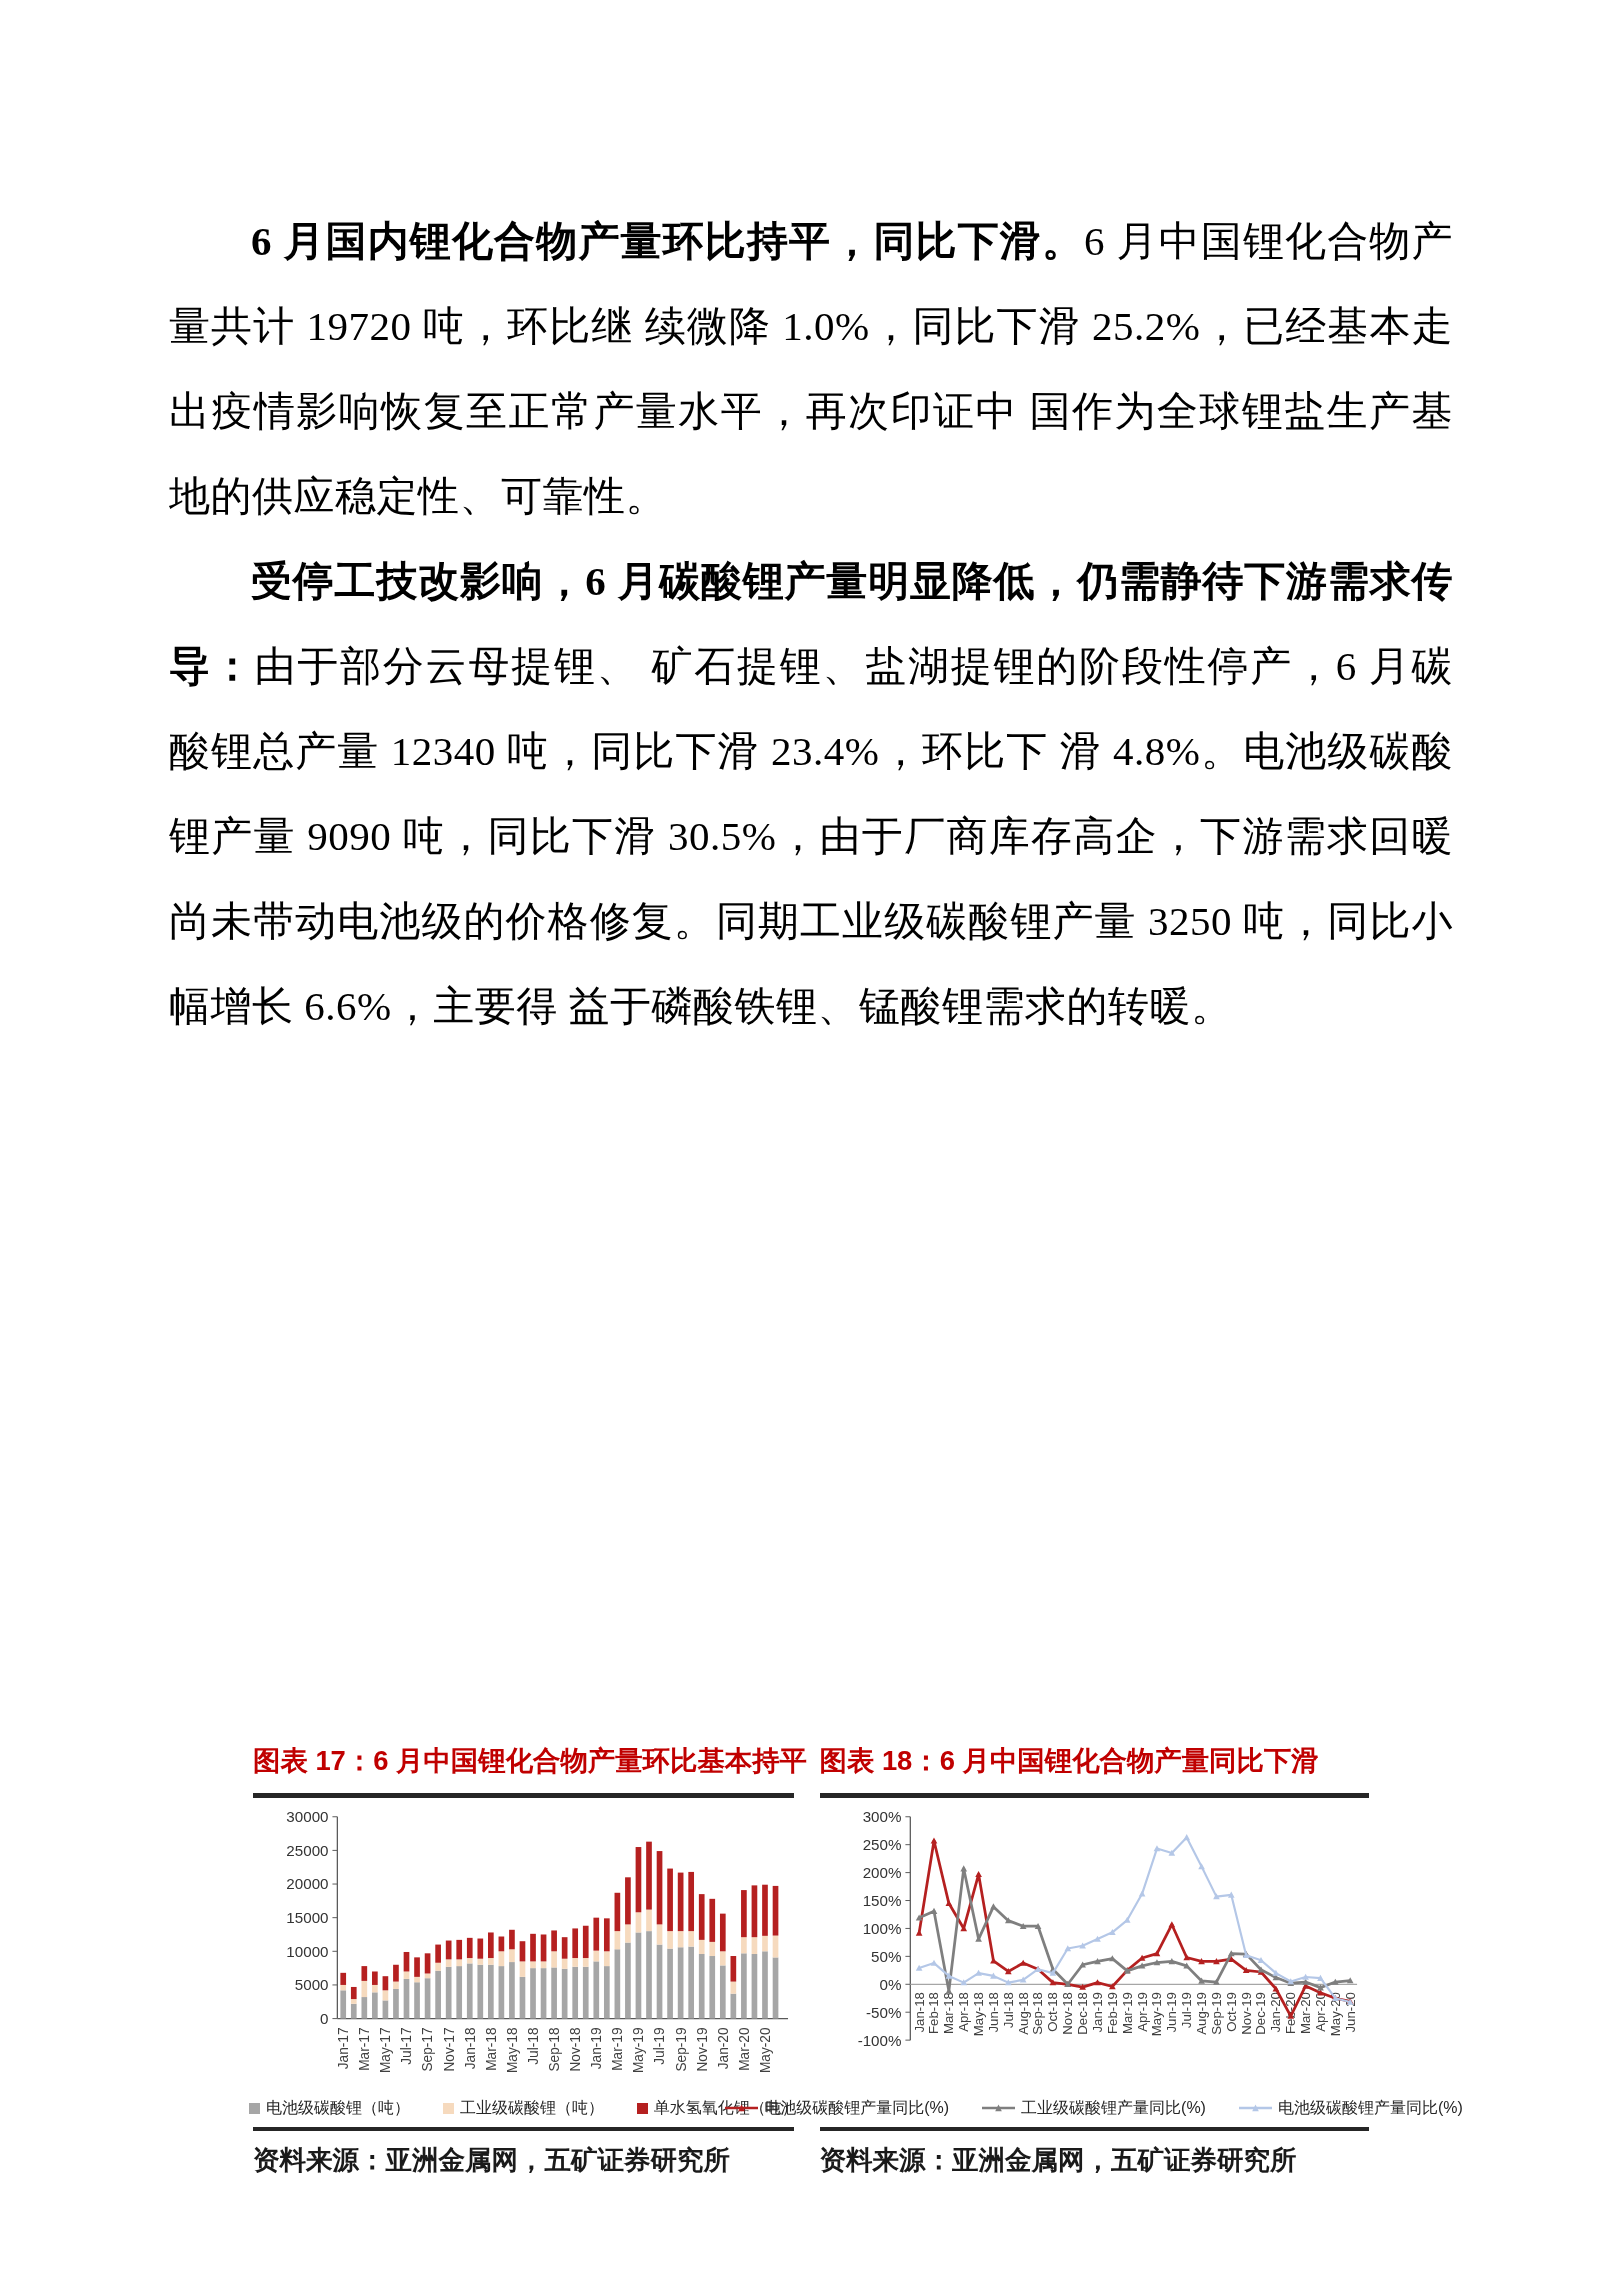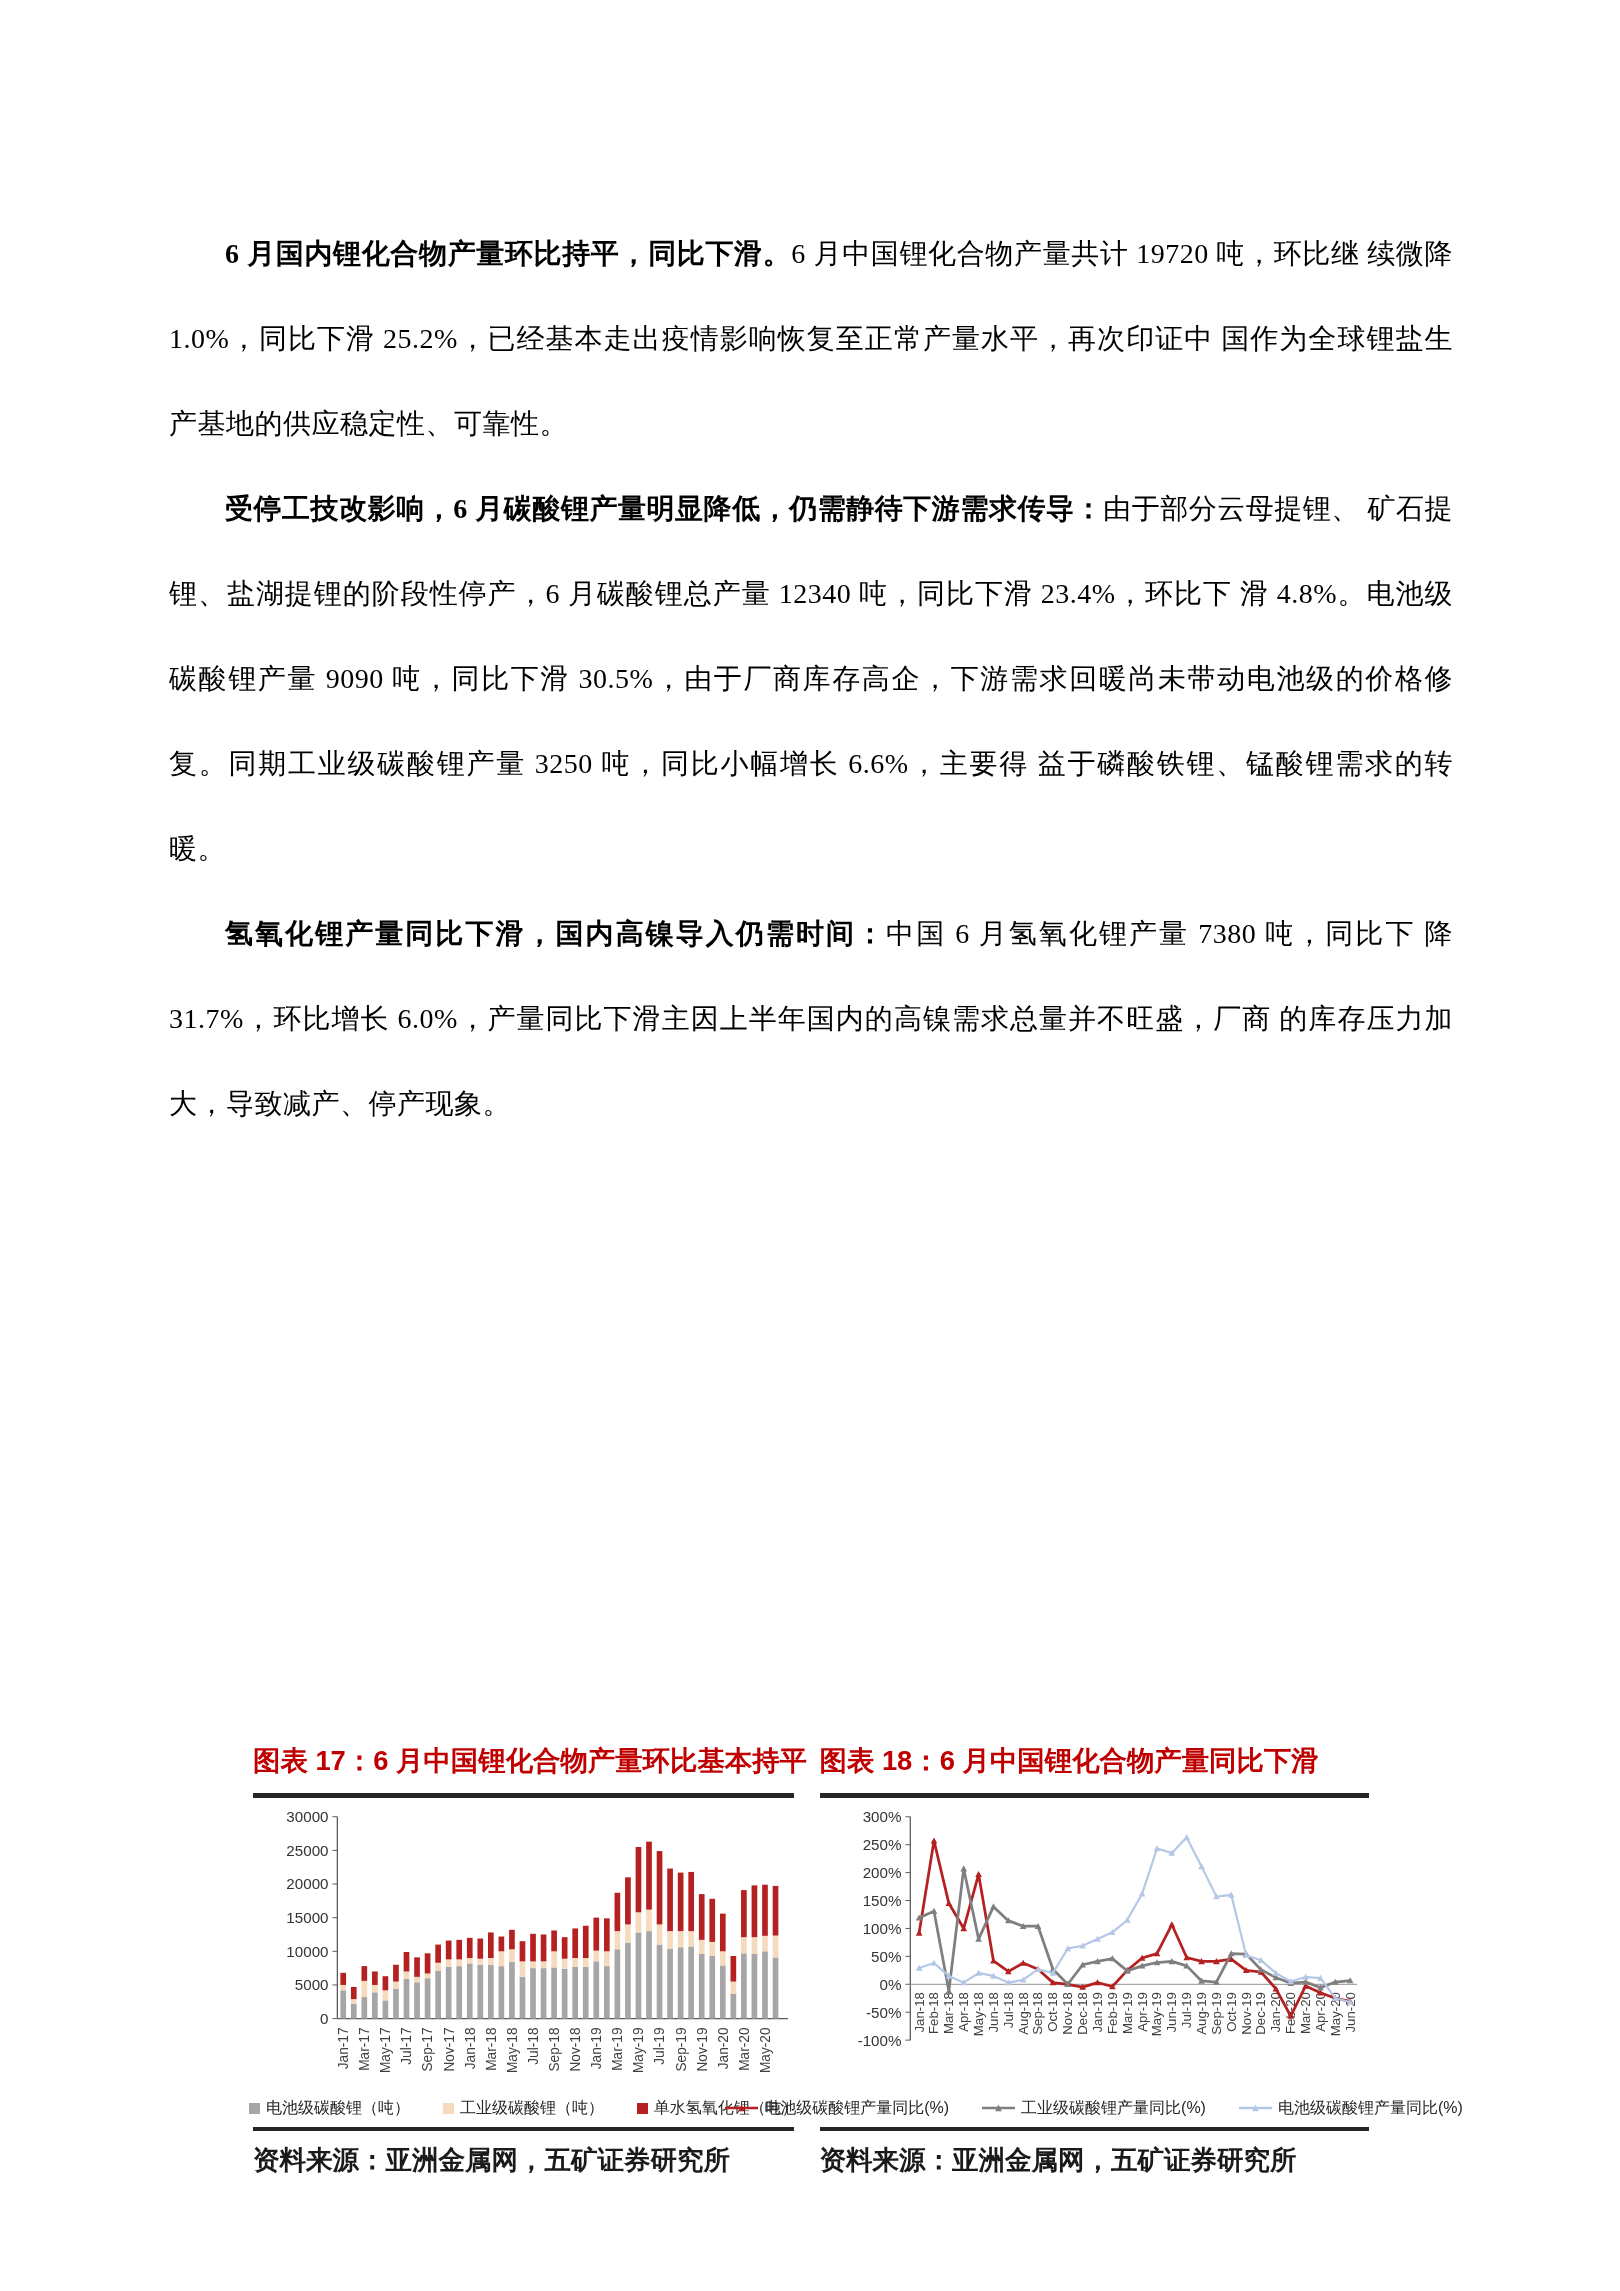--- a/index.html
+++ b/index.html
@@ -6,24 +6,24 @@
   .page{
     position:relative;
     width:1620px;height:2292px;
     background:#ffffff;
     font-family:"Liberation Serif", serif;
     color:#000;
     overflow:hidden;
   }
   .body-text{
     position:absolute;
-    left:169px; top:211px;
+    left:169px; top:199px;
     width:1284px; height:1517px;
     overflow:hidden;
-    font-size:28px;
+    font-size:41px;
     line-height:85px;
     text-align:justify;
     letter-spacing:0.5px;
   }
   .body-text p{margin:0;text-indent:2em;}
   .body-text b{font-weight:bold;}
   .figures{
     position:absolute;
     left:0; top:1743px; width:1620px;
     display:flex;
@@ -62,21 +62,20 @@
   }
 </style>
 </head>
 <body>
 
 <div class="page">
 
   <div class="body-text">
     <p><b>6 月国内锂化合物产量环比持平，同比下滑。</b><span>6 月中国锂化合物产量共计 19720 吨，环比继 续微降 1.0%，同比下滑 25.2%，已经基本走出疫情影响恢复至正常产量水平，再次印证中 国作为全球锂盐生产基地的供应稳定性、可靠性。</span></p>
     <p><b>受停工技改影响，6 月碳酸锂产量明显降低，仍需静待下游需求传导：</b><span>由于部分云母提锂、 矿石提锂、盐湖提锂的阶段性停产，6 月碳酸锂总产量 12340 吨，同比下滑 23.4%，环比下 滑 4.8%。电池级碳酸锂产量 9090 吨，同比下滑 30.5%，由于厂商库存高企，下游需求回暖尚未带动电池级的价格修复。同期工业级碳酸锂产量 3250 吨，同比小幅增长 6.6%，主要得 益于磷酸铁锂、锰酸锂需求的转暖。</span></p>
-    <p><b>氢氧化锂产量同比下滑，国内高镍导入仍需时间：</b><span>中国 6 月氢氧化锂产量 7380 吨，同比下 降 31.7%，环比增长 6.0%，产量同比下滑主因上半年国内的高镍需求总量并不旺盛，厂商 的库存压力加大，导致减产、停产现象。</span></p>
   </div>
 
   <div class="figures">
 
     <div class="figure left">
       <div class="fig-title">图表 17：6 月中国锂化合物产量环比基本持平</div>
       <div class="rule-top"></div>
       <svg class="chart-svg" width="541" height="290" viewBox="0 0 552 296">
           <line x1="81" y1="218" x2="86" y2="218" stroke="#595959" stroke-width="1"></line>
           <text x="77" y="223.5" font-size="15.5" text-anchor="end" fill="#333" font-family="&quot;Liberation Sans&quot;, sans-serif">0</text>

